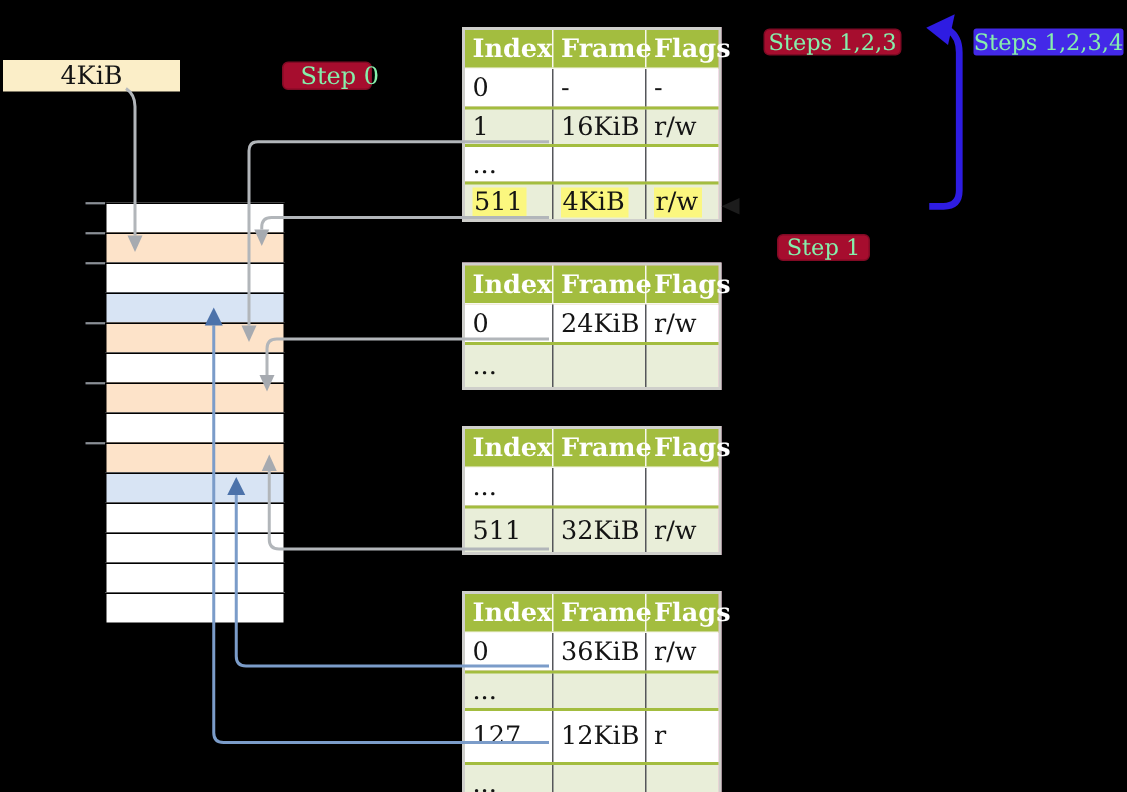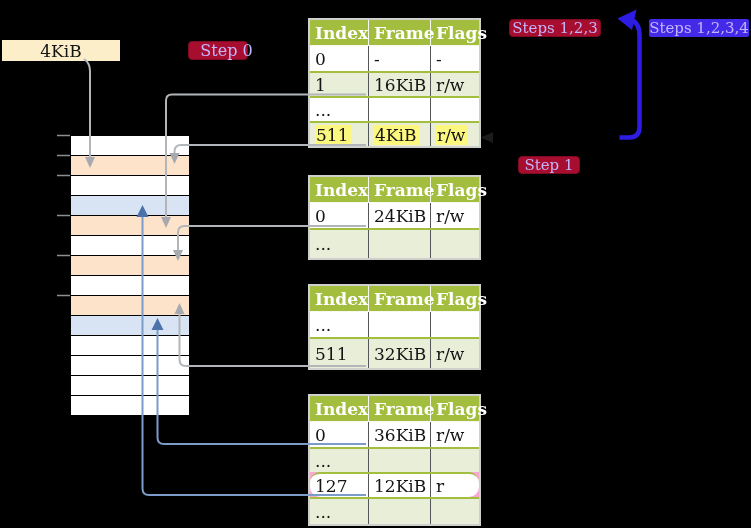--- a/index.html
+++ b/index.html
@@ -4,21 +4,21 @@
 <style>
   html,body{margin:0;padding:0;background:#000;}
   .canvas{position:relative;width:751px;height:528px;background:#000;overflow:hidden;
           font-family:"DejaVu Serif","Liberation Serif",serif;}
 
   
   .pagebox{position:absolute;left:2px;top:40px;width:118px;height:21px;background:#fbeec8;
            color:#141414;display:flex;align-items:center;justify-content:center;font-size:17px;}
 
   
-  .badge{position:absolute;color:#c4b5fd;display:flex;align-items:center;justify-content:center;
+  .badge{position:absolute;color:#86efac;display:flex;align-items:center;justify-content:center;
          white-space:nowrap;box-sizing:border-box;}
   .badge.red{background:#a60d2e;border:1px solid #800a24;border-radius:4px;}
   .badge.blue{background:#4329e8;border-radius:2px;}
   #badge-step0{left:188px;top:41px;width:60px;height:19px;font-size:16px;padding-left:17px;}
   #badge-steps123{left:509px;top:19px;width:92px;height:18px;font-size:15px;}
   #badge-steps1234{left:649px;top:19px;width:100px;height:18px;font-size:15px;}
   #badge-step4{left:518px;top:156px;width:62px;height:18px;font-size:15px;}
 
   
   .strip{position:absolute;left:70px;top:135px;width:120px;}
@@ -221,21 +221,21 @@
         <div class="tcell">
           <span>...</span>
         </div>
         <div class="tcell">
           <span></span>
         </div>
         <div class="tcell">
           <span></span>
         </div>
       </div>
-      <div class="trow" style="height: 25px; border-radius: 10px;">
+      <div class="trow" style="height: 36px;">
         <div class="tcell">
           <span>127</span>
         </div>
         <div class="tcell">
           <span>12KiB</span>
         </div>
         <div class="tcell">
           <span>r</span>
         </div>
       </div>

